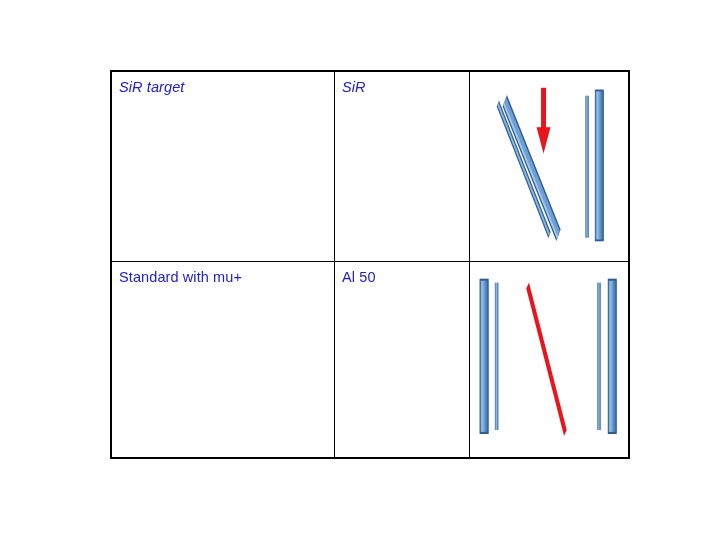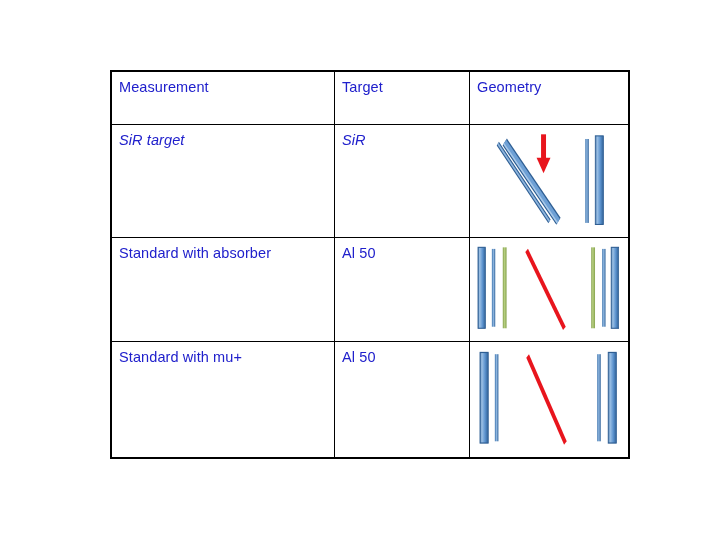--- a/index.html
+++ b/index.html
@@ -92,31 +92,20 @@
 <div id="slide">
 
   <table id="geo-table">
     <colgroup>
       <col class="col-measurement">
       <col class="col-target">
       <col class="col-geometry">
     </colgroup>
     <tbody>
 
-      <tr class="row-head">
-        <td>
-          <div class="cell-text">Measurement</div>
-        </td>
-        <td>
-          <div class="cell-text">Target</div>
-        </td>
-        <td>
-          <div class="cell-text">Geometry</div>
-        </td>
-      </tr>
 
       <tr class="row-h1">
         <td>
           <div class="cell-text">SiR target</div>
         </td>
         <td>
           <div class="cell-text">SiR</div>
         </td>
         <td>
           <div class="geo-cell-inner">
@@ -162,43 +151,20 @@
 
               <rect x="116" y="9" width="3.6" height="54" fill="url(#g-blue-thin)"></rect>
               <rect x="126" y="7" width="8.4" height="57" fill="url(#g-blue-thick)" stroke="#2E5E93" stroke-width="0.7"></rect>
             </svg>
           </div>
         </td>
       </tr>
 
 
 
-      <tr class="row-h4">
-        <td>
-          <div class="cell-text">Standard with absorber</div>
-        </td>
-        <td>
-          <div class="cell-text">Al 50</div>
-        </td>
-        <td>
-          <div class="geo-cell-inner">
-            <svg class="geo-svg" viewBox="0 0 160 66" preserveAspectRatio="none">
-              <rect x="8" y="6" width="7.6" height="52" fill="url(#g-blue-thick)" stroke="#2E5E93" stroke-width="0.7"></rect>
-              <rect x="22" y="7" width="3.4" height="50" fill="url(#g-blue-thin)"></rect>
-              <rect x="33" y="6" width="3.8" height="52" fill="url(#g-green)"></rect>
-              <g>
-                <line x1="57" y1="8" x2="95" y2="58" stroke="#E8151D" stroke-width="3.4"></line>
-              </g>
-              <rect x="122" y="6" width="3.8" height="52" fill="url(#g-green)"></rect>
-              <rect x="133" y="7" width="3.4" height="50" fill="url(#g-blue-thin)"></rect>
-              <rect x="142" y="6" width="7.6" height="52" fill="url(#g-blue-thick)" stroke="#2E5E93" stroke-width="0.7"></rect>
-            </svg>
-          </div>
-        </td>
-      </tr>
 
       <tr class="row-h5">
         <td>
           <div class="cell-text">Standard with mu+</div>
         </td>
         <td>
           <div class="cell-text">Al 50</div>
         </td>
         <td>
           <div class="geo-cell-inner">

